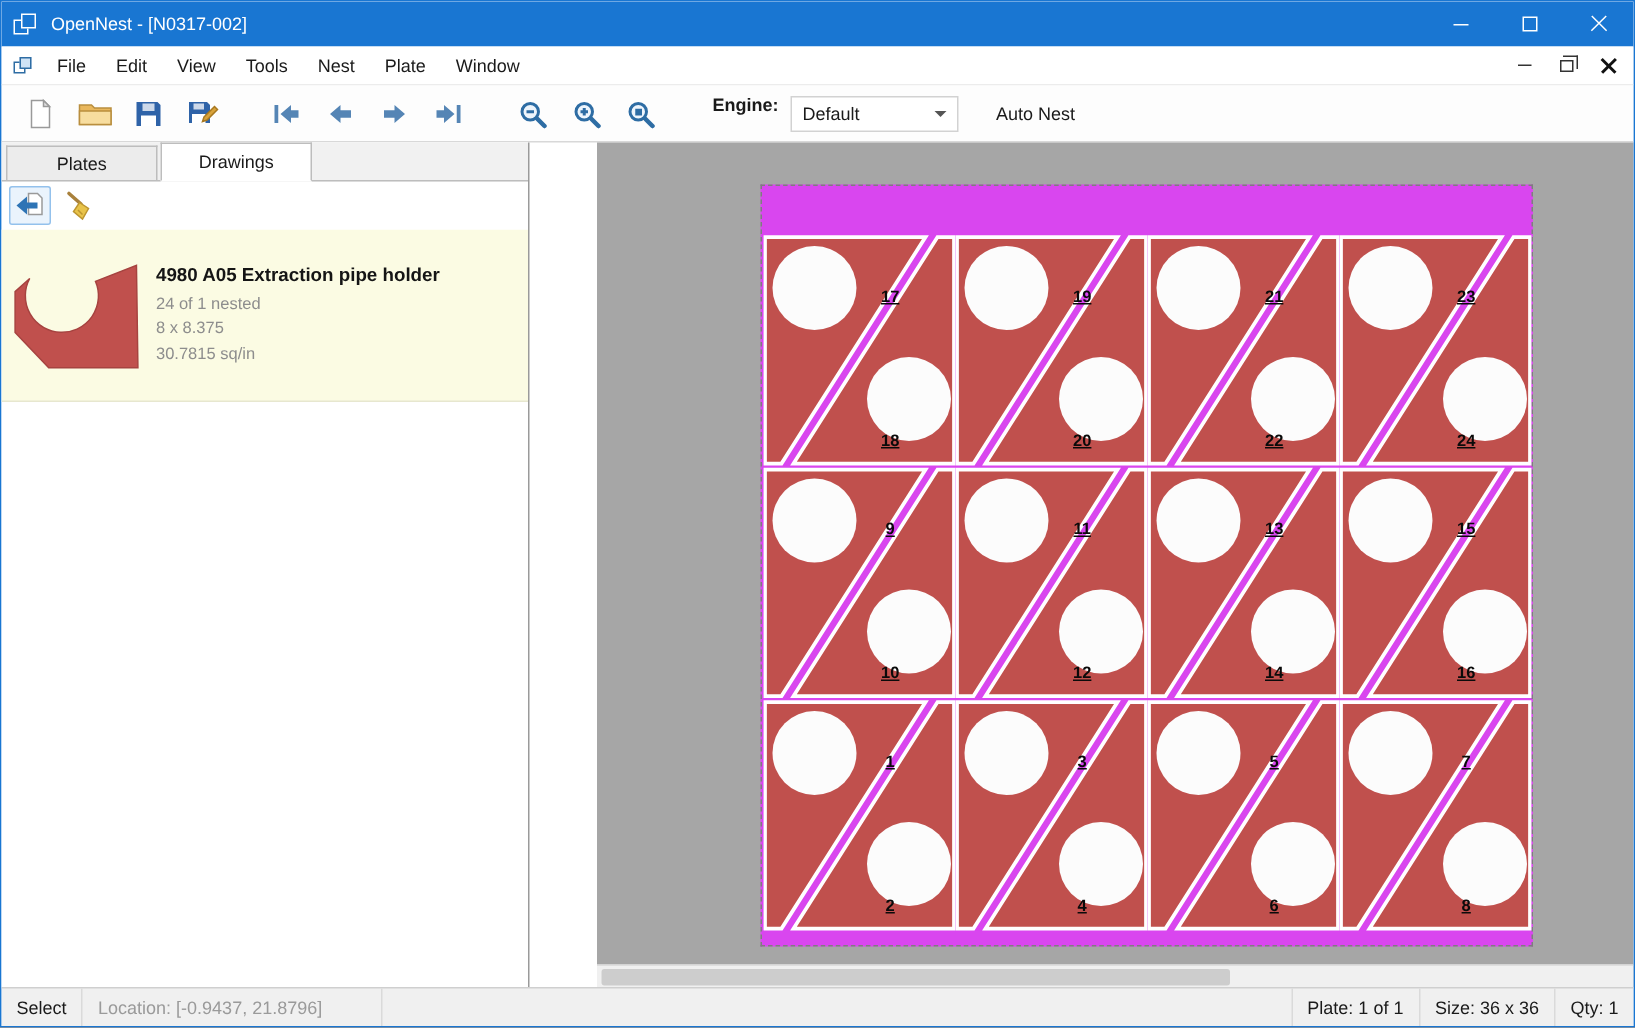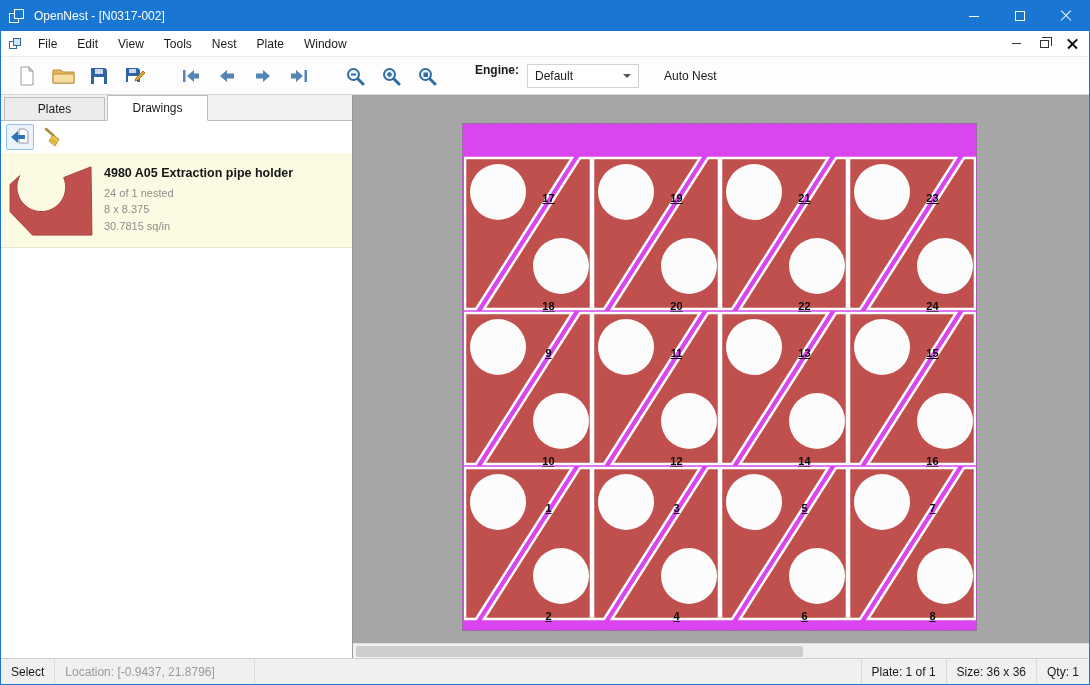--- a/index.html
+++ b/index.html
@@ -39,47 +39,47 @@
   .m-close::before{ transform:rotate(45deg);} .m-close::after{ transform:rotate(-45deg);}
   
   .toolbar{ flex:0 0 38px; background:#fdfdfd; border-bottom:1px solid #d8d8d8; display:flex; align-items:center; padding:0 8px; }
   .tgroup{ display:flex; align-items:center; margin-right:20px; }
   .tbtn{ width:36px; height:32px; display:flex; align-items:center; justify-content:center; border-radius:3px; cursor:default; }
   .engine-label{ font-weight:bold; margin:0 8px 12px 10px; }
   .combo{ width:112px; height:24px; background:#fff; border:1px solid #d2d2d2; display:flex; align-items:center; padding:0 7px; cursor:default; }
   .combo-arrow{ margin-left:auto; width:0; height:0; border-left:4px solid transparent; border-right:4px solid transparent; border-top:4px solid #555; }
   .autonest{ margin-left:16px; padding:5px 9px; border-radius:3px; cursor:default; }
   
-  .bodyrow{ flex:1; display:flex; min-height:0; }
+  .bodyrow{ flex:1; display:flex; min-height:0;gap:45px; }
   .left-panel{ flex:0 0 352px; background:#fff; border-right:1px solid #9a9a9a; display:flex; flex-direction:column; }
   .tabstrip{ flex:0 0 26px; background:#f1f1f1; border-bottom:1px solid #bdbdbd; display:flex; align-items:flex-end; padding-left:1px; }
   .tab{ width:101px; height:23px; display:flex; align-items:center; justify-content:center;
         background:#ececec; border:1px solid #bdbdbd; border-bottom:none; margin-left:2px; cursor:default; }
   .tab.active{ background:#fff; height:26px; margin-bottom:-1px; border-bottom:1px solid #fff; z-index:2; }
   .panel-toolbar{ flex:0 0 32px; display:flex; align-items:center; gap:5px; padding:2px 5px; }
   .ptbtn{ width:28px; height:26px; display:flex; align-items:center; justify-content:center; border:1px solid transparent; border-radius:2px; cursor:default; }
   .ptbtn.boxed{ border-color:#93c1ec; background:#eaf3fc; }
   .drawing-list{ flex:1; overflow:hidden; background:#fff; }
-  .list-item{ display:flex; align-items:center; padding:7px 6px; background:#fbfbe3; border-bottom:1px solid #e7e7cf; cursor:default; }
+  .list-item{ display:flex; align-items:center; padding:17px 6px; background:#fbfbe3; border-bottom:1px solid #e7e7cf; cursor:default; }
   .thumb{ flex:0 0 88px; height:80px; display:flex; align-items:center; justify-content:center; }
   .item-info{ padding-left:9px; }
   .item-title{ font-weight:bold; font-size:12.5px; color:#151515; margin-bottom:5px; }
   .item-sub{ color:#8d8d8d; font-size:11px; line-height:1.5; }
   
   .canvas{ flex:1; position:relative; background:#a6a6a6; overflow:hidden; }
   .plate{ position:absolute; left:109px; top:28px; width:515px; height:508px; background:#d946ef; border:1px dashed #7e7e7e; }
   .nest-grid{ position:absolute; left:1px; top:32px; width:512px; }
   .nest-row{ display:flex; }
   .cell{ position:relative; width:128px; height:155px; }
   .cell svg{ position:absolute; inset:0; width:100%; height:100%; }
   .part{ fill:#c0504d; stroke:#ffffff; stroke-width:2.5; }
   .hole{ fill:#fcfcfc; }
   .num{ position:absolute; transform:translate(-50%,-50%); font-weight:bold; font-size:11px; color:#0a0a0a; text-decoration:underline; }
   .num-top{ left:66%; top:27%; }
-  .num-bottom{ left:66%; top:89%;margin-top:12px; }
+  .num-bottom{ left:66%; top:89%; }
   .hscroll{ position:absolute; left:0; right:15px; bottom:0; height:15px; background:#f0f0f0; border-top:1px solid #dedede; }
   .hthumb{ position:absolute; left:3px; top:2px; height:11px; width:62%; background:#cdcdcd; border-radius:2px; }
   .scroll-corner{ position:absolute; right:0; bottom:0; width:15px; height:15px; background:#f0f0f0; border-top:1px solid #dedede; }
   
   .statusbar{ flex:0 0 26px; background:#f0f0f0; border-top:1px solid #cfcfcf; display:flex; align-items:center; font-size:12px; }
   .seg{ padding:0 10px; height:100%; display:flex; align-items:center; white-space:nowrap; }
   .seg-select{ min-width:48px; border-right:1px solid #dadada;text-align:center; }
   .seg-location{ color:#9a9a9a; min-width:200px; border-right:1px solid #dadada; }
   .spacer{ flex:1; }
   .seg-r{ border-left:1px solid #dadada; }

